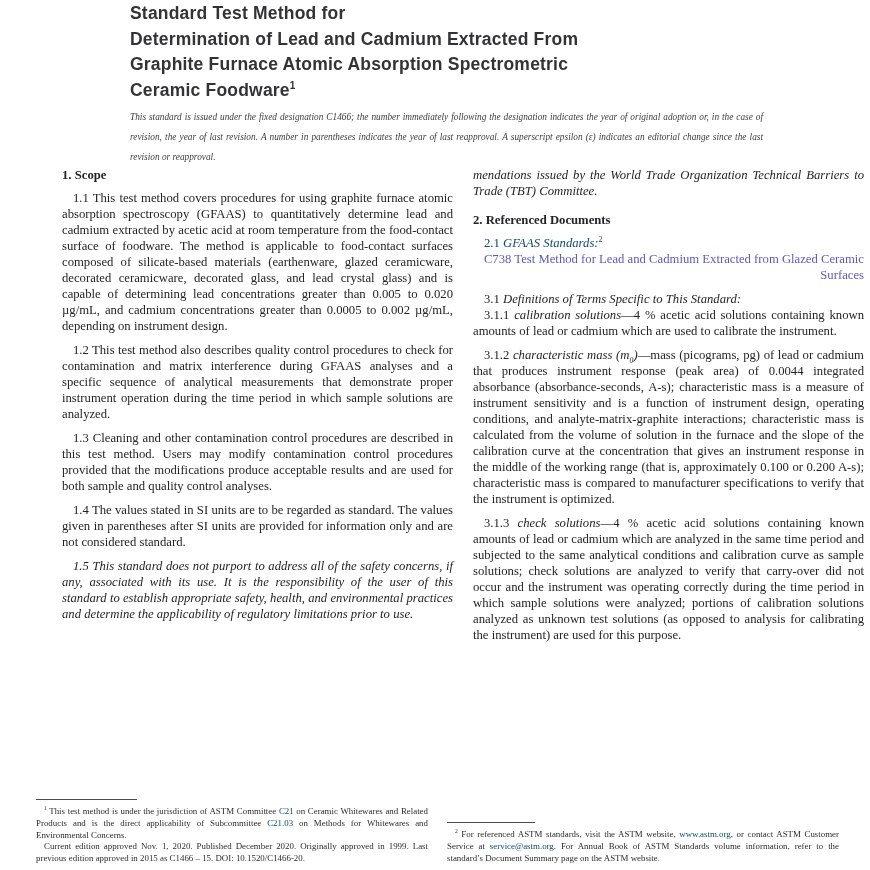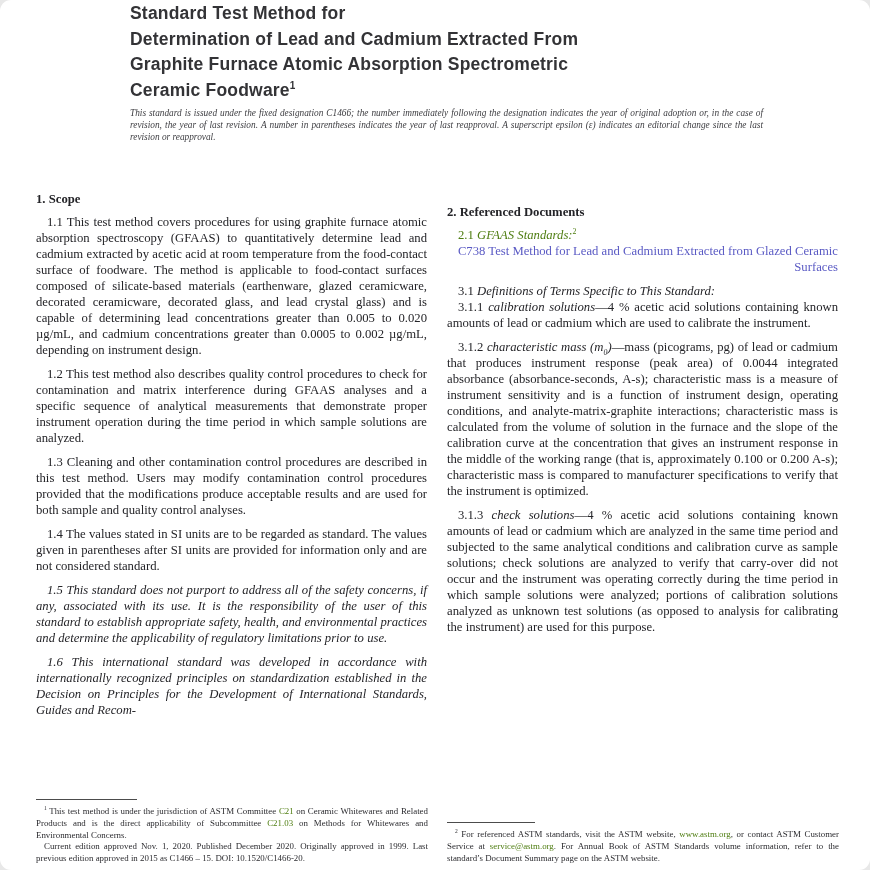--- a/index.html
+++ b/index.html
@@ -1,53 +1,53 @@
 <!DOCTYPE html>
 <html><head>
 <meta charset="utf-8">
 <style>
   html,body { margin:0; padding:0; background:#e8e8e8; }
   .page {
     position:relative; width:870px; height:870px; margin:0 auto;
     background:#ffffff; overflow:hidden;
-    font-family:"Liberation Serif", serif; color:#242428;border-radius:11px;
+    font-family:"Liberation Serif", serif; color:#242428;
   }
   
   .title-block { position:absolute; left:130px; top:1px; width:648px; }
   .title-block h1 {
     margin:0; font-family:"Liberation Sans", sans-serif; font-weight:bold;
     font-size:17.5px; line-height:25.5px; color:#333336; letter-spacing:0.2px;
   }
   .t-line { display:block; }
   .title-block sup { font-size:10px; vertical-align:super; line-height:0; }
   
   .issuance {
     position:absolute; left:130px; top:107px; width:633px; margin:0;
-    font-style:italic; font-size:9.3px; line-height:12px;
+    font-style:italic; font-size:9.3px; line-height:20px;
     text-align:justify; color:#3c3c40;
   }
   
   .col {
-    position:absolute; top:191px; width:391px;
-    font-size:12.7px; line-height:16px; text-align:justify;
+    position:absolute; top:167px; width:391px;
+    font-size:12.7px; line-height:16px; text-align:justify;margin-left:26px;
   }
   .col-left  { left:36px; }
   .col-right { left:447px; }
   h2.sec {
     font-size:12.7px; line-height:16px; font-weight:bold;
     margin:0 0 7px 0; color:#242428; text-align:left;
   }
   h2.sec-spaced { margin-top:13px; }
   .body-p { margin:0 0 8px 0; text-indent:11px; }
   .tight   { margin-bottom:0; }
   .no-indent { text-indent:0; }
   .italic { font-style:italic; }
   sup { font-size:0.62em; vertical-align:super; line-height:0; }
   sub { font-size:0.62em; vertical-align:sub;   line-height:0; }
-  .link { color:#4d7c0f; text-decoration:none; cursor:pointer; }
+  .link { color:#0c4a6e; text-decoration:none; cursor:pointer; }
   .ref-entry {
     margin:0 0 8px 0; padding-left:14px; text-indent:-14px;
     color:#5a5ac4; text-align:right;
   }
   
   .footnote {
     position:absolute; width:392px;
     font-size:8.9px; line-height:11.8px; text-align:justify; color:#2c2c30;
   }
   .fn-left  { left:36px;  top:799px; }
@@ -72,24 +72,24 @@
 
   <p class="issuance">This standard is issued under the fixed designation C1466; the number immediately following the designation indicates the year of original adoption or, in the case of revision, the year of last revision. A number in parentheses indicates the year of last reapproval. A superscript epsilon (ε) indicates an editorial change since the last revision or reapproval.</p>
 
   <section class="col col-left">
     <h2 class="sec">1. Scope</h2>
     <p class="body-p">1.1 This test method covers procedures for using graphite furnace atomic absorption spectroscopy (GFAAS) to quantitatively determine lead and cadmium extracted by acetic acid at room temperature from the food-contact surface of foodware. The method is applicable to food-contact surfaces composed of silicate-based materials (earthenware, glazed ceramicware, decorated ceramicware, decorated glass, and lead crystal glass) and is capable of determining lead concentrations greater than 0.005 to 0.020 µg/mL, and cadmium concentrations greater than 0.0005 to 0.002 µg/mL, depending on instrument design.</p>
     <p class="body-p">1.2 This test method also describes quality control procedures to check for contamination and matrix interference during GFAAS analyses and a specific sequence of analytical measurements that demonstrate proper instrument operation during the time period in which sample solutions are analyzed.</p>
     <p class="body-p">1.3 Cleaning and other contamination control procedures are described in this test method. Users may modify contamination control procedures provided that the modifications produce acceptable results and are used for both sample and quality control analyses.</p>
     <p class="body-p">1.4 The values stated in SI units are to be regarded as standard. The values given in parentheses after SI units are provided for information only and are not considered standard.</p>
     <p class="body-p italic">1.5 This standard does not purport to address all of the safety concerns, if any, associated with its use. It is the responsibility of the user of this standard to establish appropriate safety, health, and environmental practices and determine the applicability of regulatory limitations prior to use.</p>
-    <p class="body-p italic tight">1.6 This international standard was developed in accordance with internationally recognized principles on standardization established in the Decision on Principles for the Development of International Standards, Guides and Recom-</p>
   </section>
 
   <section class="col col-right">
+    <p class="body-p italic no-indent">mendations issued by the World Trade Organization Technical Barriers to Trade (TBT) Committee.</p>
     <h2 class="sec sec-spaced">2. Referenced Documents</h2>
     <p class="body-p tight"><span class="link">2.1 </span><span class="italic link">GFAAS Standards:</span><sup class="link">2</sup></p>
     <p class="ref-entry"><span>C738</span><span> Test Method for Lead and Cadmium Extracted from Glazed Ceramic Surfaces</span></p>
     <p class="body-p tight"><span>3.1 </span><span class="italic">Definitions of Terms Specific to This Standard:</span></p>
     <p class="body-p"><span>3.1.1 </span><span class="italic">calibration solutions</span><span>—4 % acetic acid solutions containing known amounts of lead or cadmium which are used to calibrate the instrument.</span></p>
     <p class="body-p"><span>3.1.2 </span><span class="italic"><span>characteristic mass (m</span><sub>0</sub><span>)</span></span><span>—mass (picograms, pg) of lead or cadmium that produces instrument response (peak area) of 0.0044 integrated absorbance (absorbance-seconds, A-s); characteristic mass is a measure of instrument sensitivity and is a function of instrument design, operating conditions, and analyte-matrix-graphite interactions; characteristic mass is calculated from the volume of solution in the furnace and the slope of the calibration curve at the concentration that gives an instrument response in the middle of the working range (that is, approximately 0.100 or 0.200 A-s); characteristic mass is compared to manufacturer specifications to verify that the instrument is optimized.</span></p>
     <p class="body-p tight"><span>3.1.3 </span><span class="italic">check solutions</span><span>—4 % acetic acid solutions containing known amounts of lead or cadmium which are analyzed in the same time period and subjected to the same analytical conditions and calibration curve as sample solutions; check solutions are analyzed to verify that carry-over did not occur and the instrument was operating correctly during the time period in which sample solutions were analyzed; portions of calibration solutions analyzed as unknown test solutions (as opposed to analysis for calibrating the instrument) are used for this purpose.</span></p>
   </section>
 
   <aside class="footnote fn-left">

